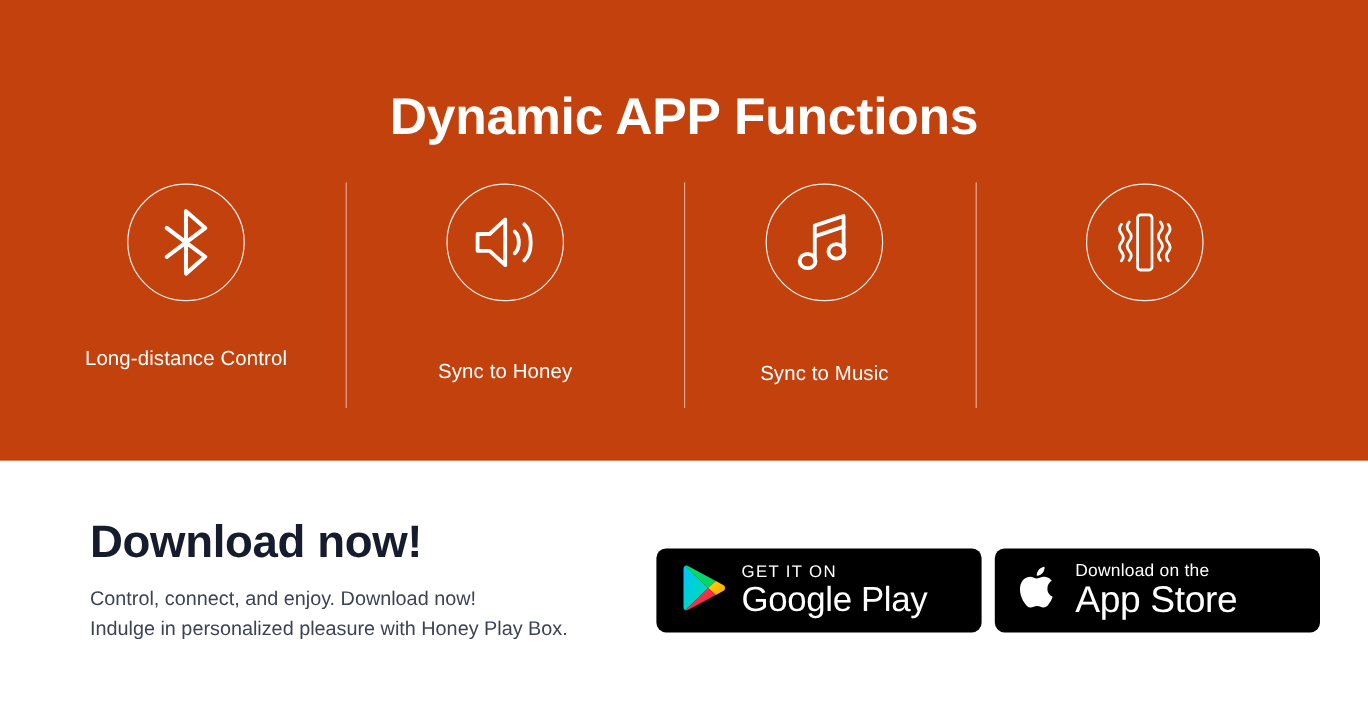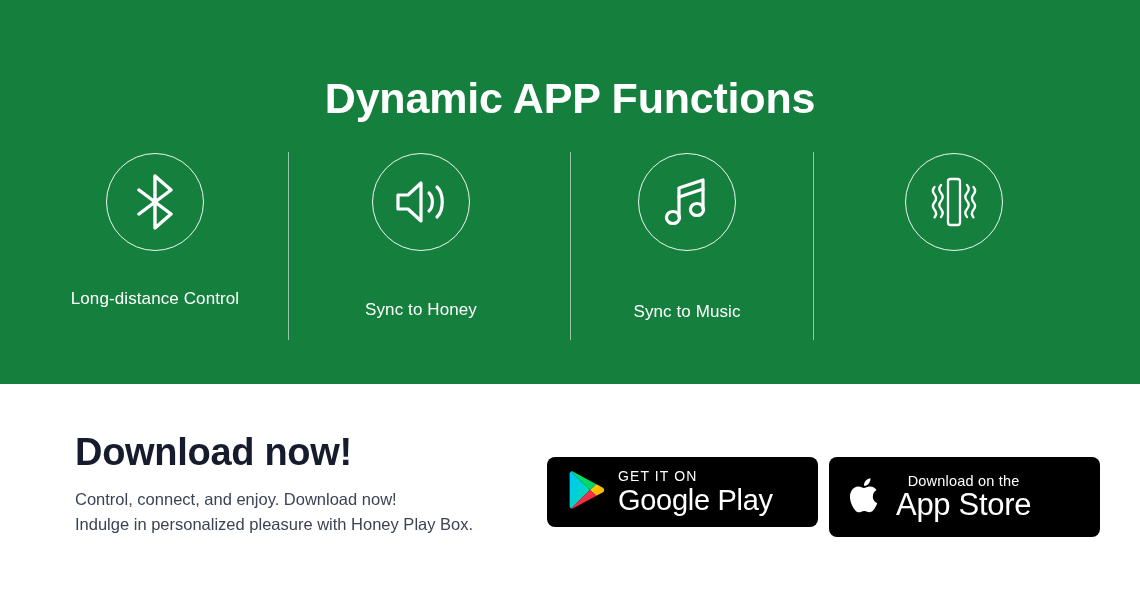--- a/index.html
+++ b/index.html
@@ -15,21 +15,21 @@
     position: relative;
   }
 
   
   .features-panel {
     position: absolute;
     left: 0;
     top: 0;
     width: 1140px;
     height: 384px;
-    background: #15803d;
+    background: #c2410c;
     box-sizing: border-box;
   }
 
   .panel-title {
     position: absolute;
     left: 0;
     top: 41px;
     width: 1140px;
     text-align: center;
     color: #ffffff;
@@ -154,23 +154,22 @@
     box-sizing: border-box;
     cursor: pointer;
   }
   .badge-gp {
     width: 271px;
     height: 70px;
     padding: 0 16px 0 22px;
   }
   .badge-as {
     width: 271px;
-    height: 80px;
+    height: 70px;
     padding: 0 16px 0 20px;
-    text-align: center;
   }
   .badge-icon { flex: 0 0 auto; display: block; }
   .badge-text {
     margin-left: 13px;
     color: #ffffff;
     line-height: 1;
   }
   .badge-text .small {
     display: block;
     font-size: 14px;

